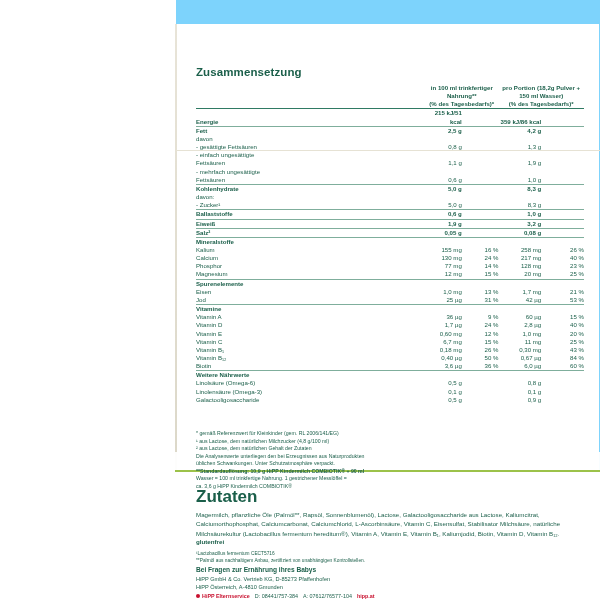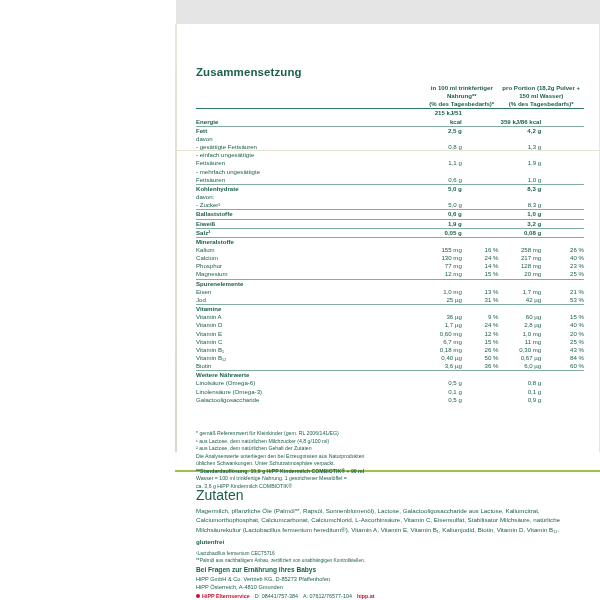--- a/index.html
+++ b/index.html
@@ -6,21 +6,21 @@
   body{
     width:600px;height:600px;
     background:#ffffff;
     font-family:"Liberation Sans", sans-serif;
     -webkit-font-smoothing:antialiased;
     overflow:hidden;
   }
   .page{
     position:relative;
     width:600px;height:600px;
-    background:#e5e5e5;
+    background:#7dd3fc;
   }
   
   .panel{
     position:absolute;
     left:175px;top:24px;
     width:424px;height:576px;
     background:#ffffff;
     overflow:hidden;
   }
   .panel-edge-left{
@@ -78,21 +78,21 @@
   .notes{
     position:absolute;left:196px;top:430px;width:392px;
     font-size:5.2px;line-height:1.45;color:#1b5f4a;
   }
   .notes .b{font-weight:bold;}
   
   .zutaten{
     position:absolute;left:196px;top:487px;width:392px;color:#1b5f4a;
   }
   .zutaten h2{
-    margin:0 0 3px 0;font-size:14px;font-weight:normal;color:#1b5f4a;
+    margin:0 0 3px 0;font-size:17px;font-weight:bold;color:#1b5f4a;
   }
   .zutaten p{
     margin:0;font-size:6.2px;line-height:1.5;color:#1b5f4a;
   }
   .glutenfrei{
     position:absolute;left:196px;top:538px;font-size:6.2px;font-weight:bold;color:#1b5f4a;
   }
   .tiny-note{
     position:absolute;left:196px;top:551px;font-size:4.8px;color:#1b5f4a;
   }

